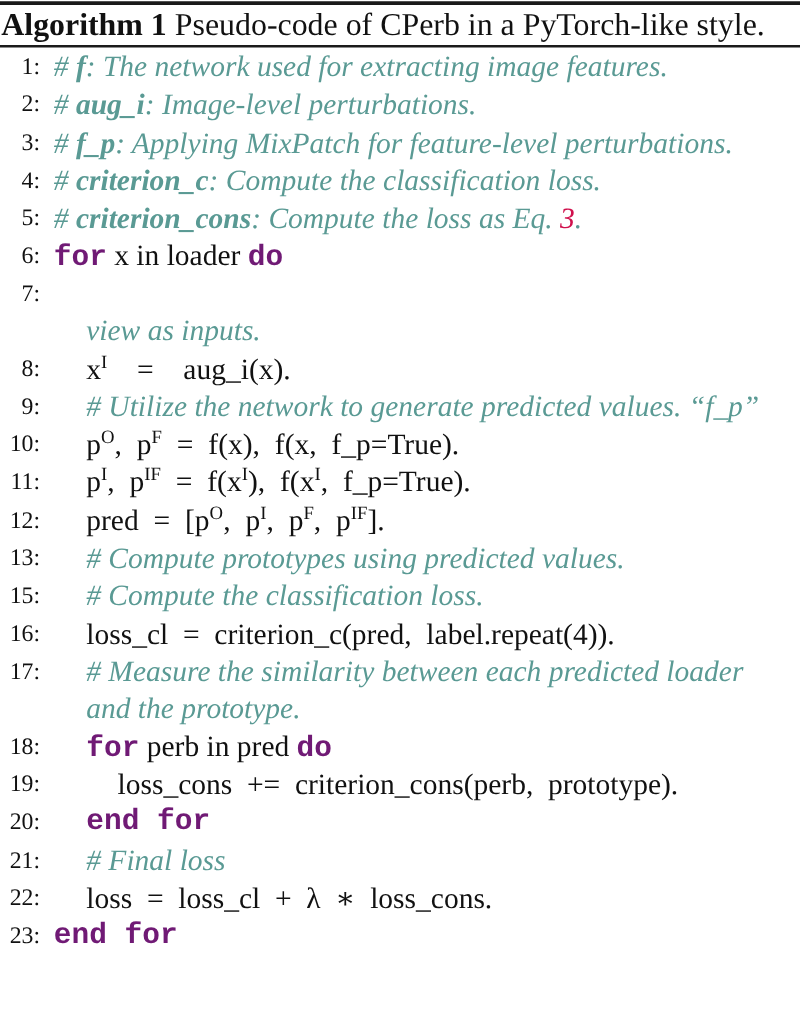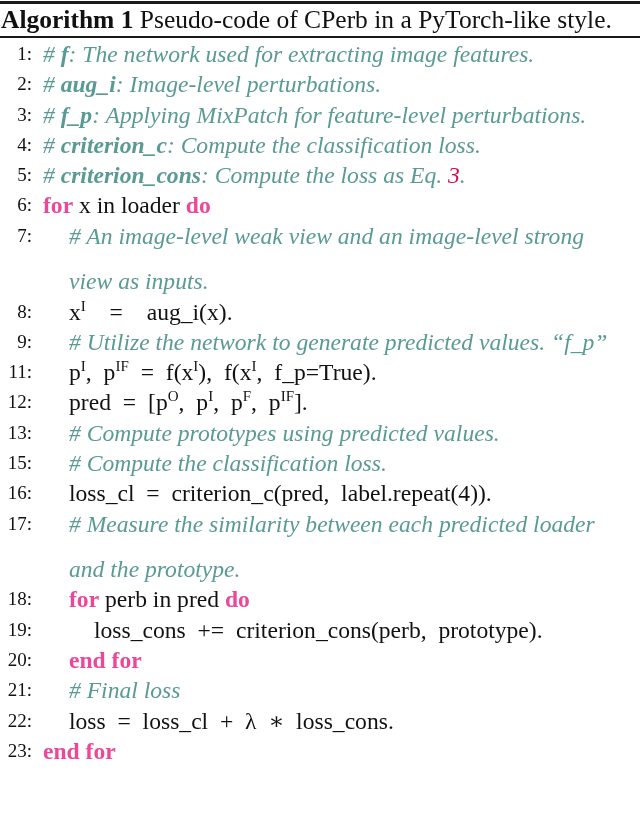--- a/index.html
+++ b/index.html
@@ -14,33 +14,33 @@
     .caption {
       position: absolute; left: 1px; top: 4px; height: 20px;
       font-size: 25.5px; line-height: 32px; white-space: nowrap;
     }
     .caption b { font-weight: bold; }
     .lines { position: absolute; left: 0; top: 39px; width: 640px; }
     .line {
       position: relative; height: 30.3px; line-height: 30.3px;
       font-size: 23.6px; white-space: nowrap;
     }
-    .line.cont { height: 29.5px; line-height: 29.5px; margin-top: 16px; }
+    .line.cont { height: 29.5px; line-height: 29.5px; }
     .num {
       position: absolute; left: 0; width: 32px; text-align: right;
       font-size: 19px; color: #111;
     }
     .body { position: absolute; }
     .i0 { left: 43px; }
     .i1 { left: 69px; }
     .i2 { left: 94px; }
     .c { color: #5a9a94; font-style: italic; }
     .c b { font-weight: bold; }
     .ref { color: #d0104c; }
-    b.kw { font-weight: bold; color: #ec4899; }
+    b.kw { font-weight: bold; color: #701a75; font-family: Liberation Mono, monospace; }
     sup { font-size: 15px; vertical-align: 9px; line-height: 0; }
     .sp { word-spacing: 6px; }
   </style>
 </head>
 <body>
 
 <div class="top-rule"></div>
 <div class="caption">
   <b>Algorithm 1</b>
   <span>Pseudo-code of CPerb in a PyTorch-like style.</span>
@@ -74,36 +74,39 @@
     <span class="body i0 c"><span># </span><b>criterion_cons</b><span>: Compute the loss as Eq. </span><a class="ref">3</a><span>.</span></span>
   </div>
 
   <div class="line">
     <span class="num">6:</span>
     <span class="body i0"><b class="kw">for</b><span> x in loader </span><b class="kw">do</b></span>
   </div>
 
   <div class="line">
     <span class="num">7:</span>
-    <span class="body i1 c"># An image-level weak view and an image-level strong</span>
   </div>
   <div class="line cont">
     <span class="body i1 c">view as inputs.</span>
   </div>
 
   <div class="line">
     <span class="num">8:</span>
     <span class="body i1 sp"><span>x</span><sup>I</sup><span style="white-space:pre">  =  aug_i(x).</span></span>
   </div>
 
   <div class="line">
     <span class="num">9:</span>
     <span class="body i1 c"># Utilize the network to generate predicted values. “f_p”</span>
   </div>
 
+  <div class="line">
+    <span class="num">10:</span>
+    <span class="body i1 sp"><span>p</span><sup>O</sup><span>, </span><span>p</span><sup>F</sup><span> = f(x), f(x, f_p=True).</span></span>
+  </div>
 
   <div class="line">
     <span class="num">11:</span>
     <span class="body i1 sp"><span>p</span><sup>I</sup><span>, </span><span>p</span><sup>IF</sup><span> = f(x</span><sup>I</sup><span>), f(x</span><sup>I</sup><span>, f_p=True).</span></span>
   </div>
 
   <div class="line">
     <span class="num">12:</span>
     <span class="body i1 sp"><span>pred = [</span><span>p</span><sup>O</sup><span>, </span><span>p</span><sup>I</sup><span>, </span><span>p</span><sup>F</sup><span>, </span><span>p</span><sup>IF</sup><span>].</span></span>
   </div>

